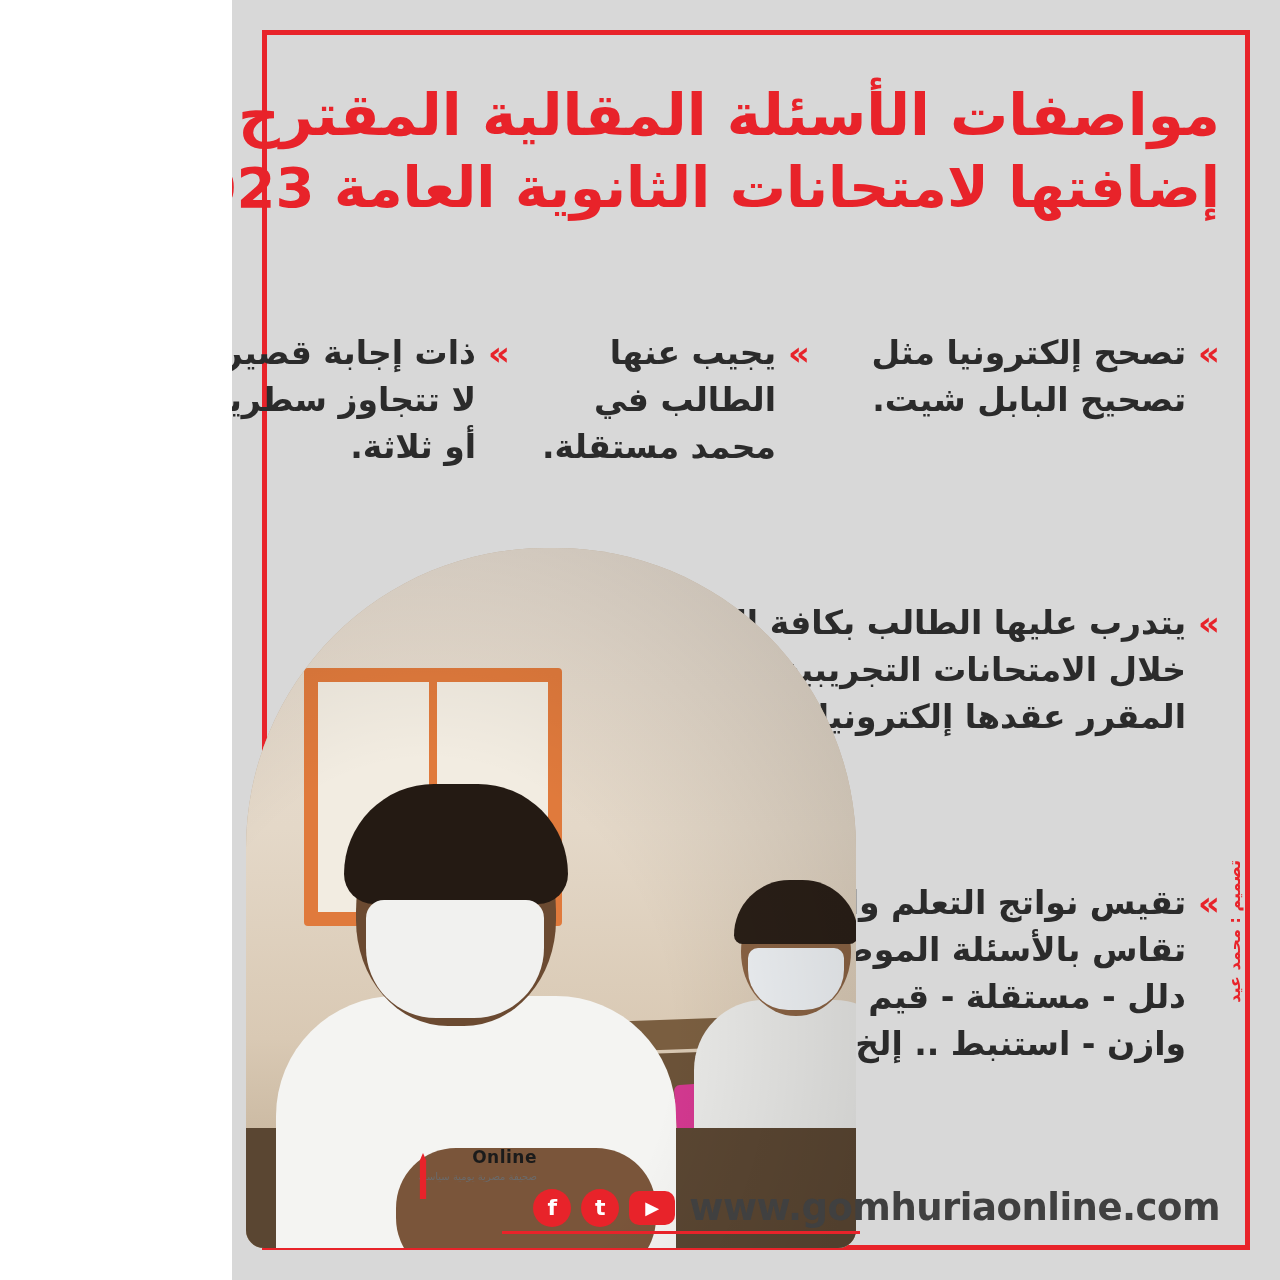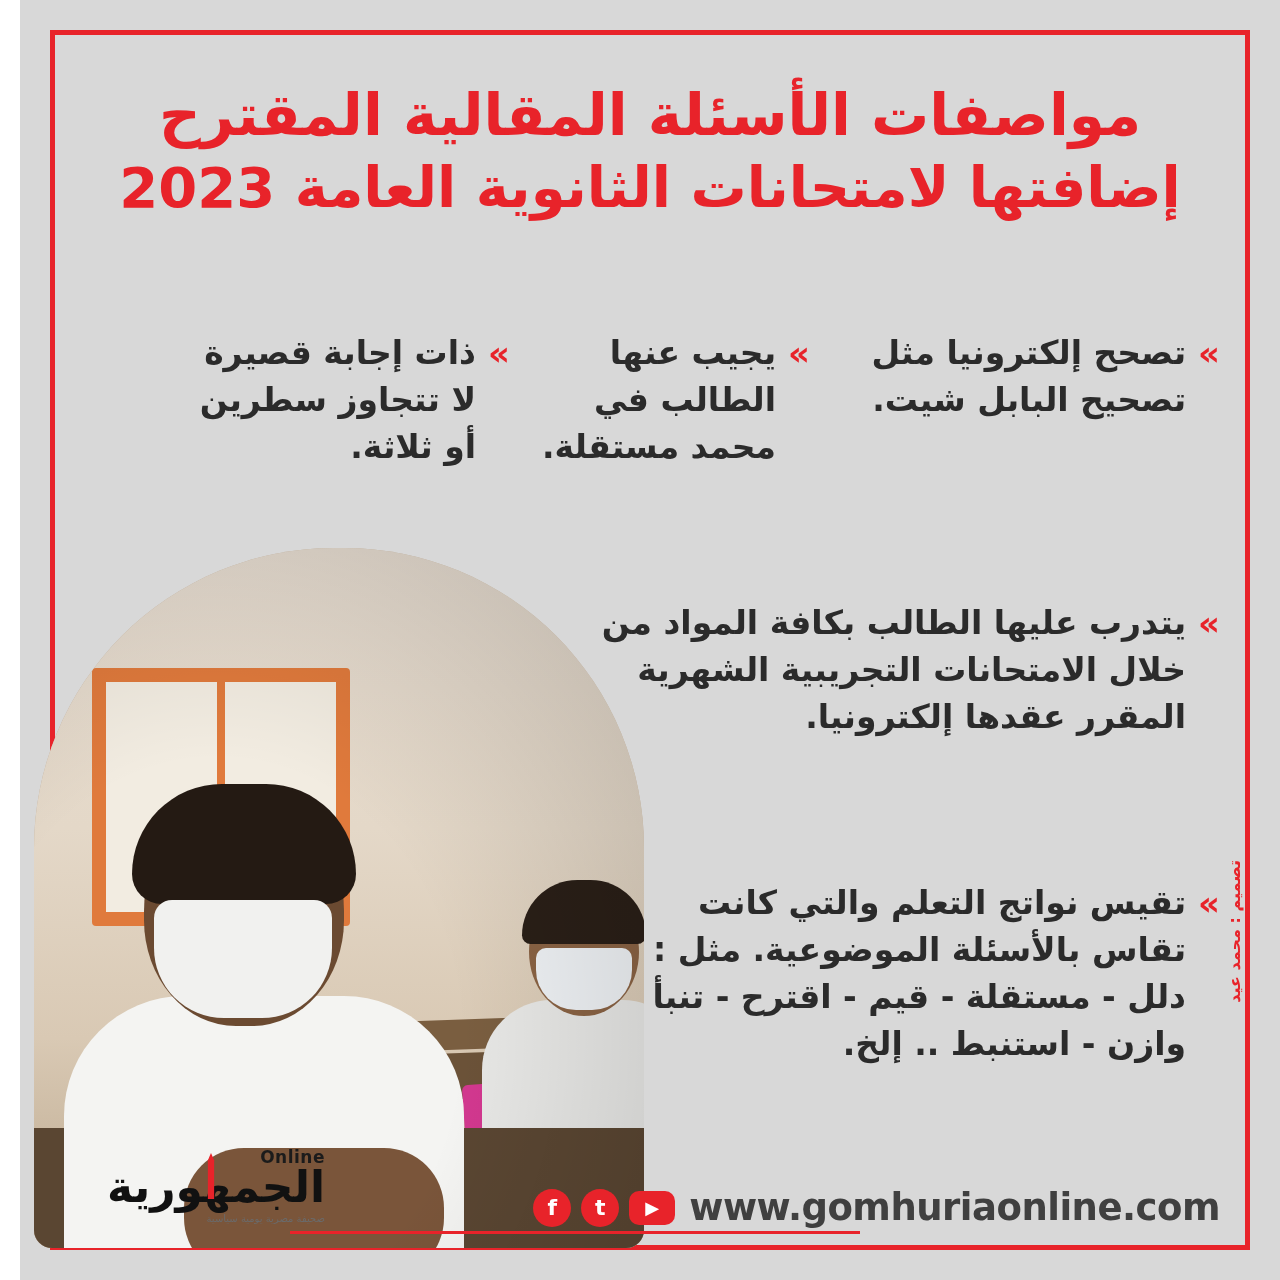--- a/index.html
+++ b/index.html
@@ -5,21 +5,21 @@
   html, body {
     margin: 0;
     padding: 0;
     background: #ffffff;
   }
   body {
     font-family: "DejaVu Sans", "Liberation Sans", sans-serif;
   }
   .poster {
     position: relative;
-    width: 1260px;
+    width: 1048px;
     height: 1280px;
     background: #d8d8d8;
     overflow: hidden;
   }
   
   .frame {
     position: absolute;
     left: 30px;
     top: 30px;
     right: 30px;
@@ -333,21 +333,20 @@
     <div class="s1-arm"></div>
     <div class="shade"></div>
   </div>
 
   <div class="divider"></div>
   <div class="footer">
 
     <div class="logo">
       <div class="tower"></div>
       <div class="online">Online</div>
-      <div class="arabic">الجمهورية</div>
       <div class="sub">صحيفة مصرية يومية سياسية</div>
     </div>
 
     <div class="site">
       <div class="social">
         <span class="ic">f</span>
         <span class="ic">t</span>
         <span class="ic yt">▶</span>
       </div>
       <div class="url">www.gomhuriaonline.com</div>

